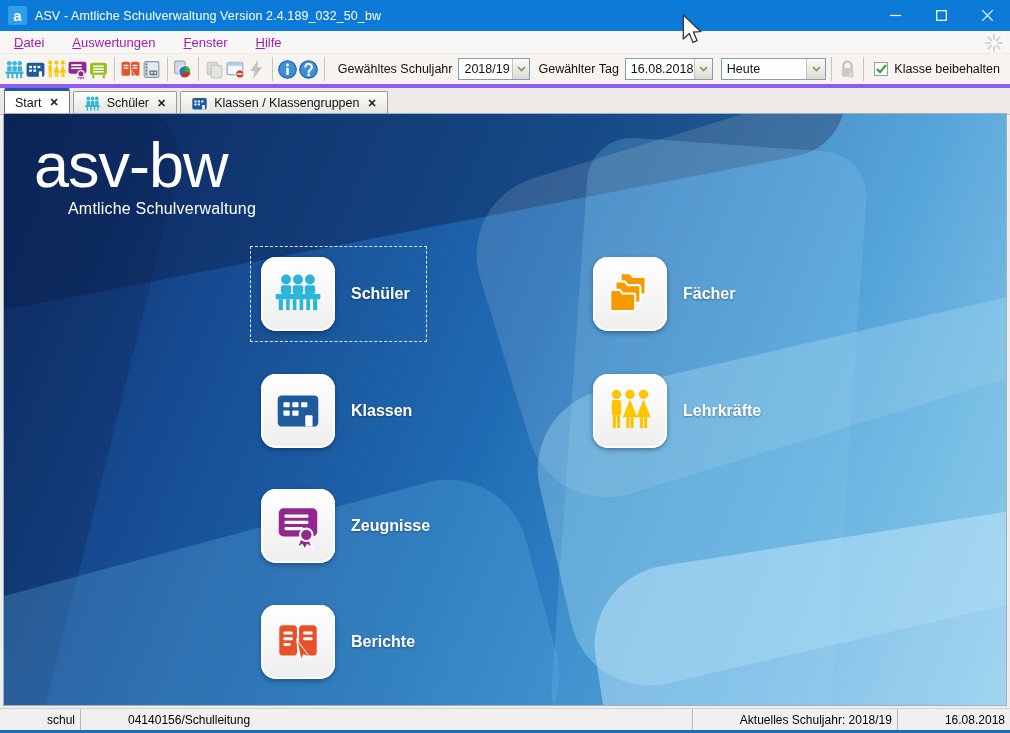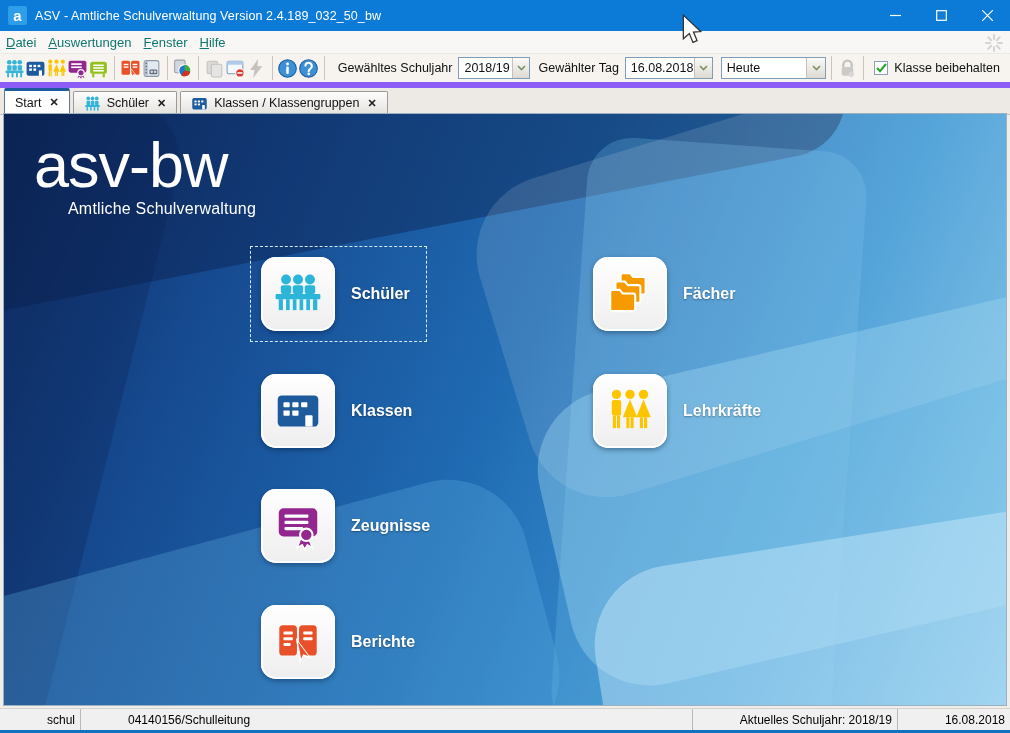--- a/index.html
+++ b/index.html
@@ -13,26 +13,26 @@
   .app-logo { width:19px; height:19px; margin-left:8px; background:#2e9ee8; border-radius:2px;
               display:flex; align-items:center; justify-content:center;
               font-weight:bold; font-size:15px; color:#fff; line-height:1; }
   .app-title { margin-left:8px; font-size:12.5px; letter-spacing:.1px; }
   .win-controls { margin-left:auto; display:flex; height:100%; }
   .win-btn { width:46px; height:100%; display:flex; align-items:center; justify-content:center; }
 
   
   .menubar { height:23px; background:#f8f7f6; display:flex; align-items:center; position:relative;
              border-bottom:1px solid #eceae7; }
-  .menu-item { display:inline-block; padding:3px 6px; font-size:13px; color:#0f766e; }
+  .menu-item { display:inline-block; padding:3px 14px; font-size:13px; color:#a21caf; }
   .menu-item::first-letter { text-decoration:underline; }
   .busy-spinner { position:absolute; right:6px; top:2px; }
 
   
-  .toolbar { height:34px; background:#f7f4ef; border-bottom:6px solid #8b5cf6;
+  .toolbar { height:34px; background:#f7f4ef; border-bottom:4px solid #8b5cf6;
              display:flex; align-items:center; padding:0 4px; }
   .tb-btn { width:27px; height:27px; display:flex; align-items:center; justify-content:center;
             border-radius:3px; }
   .tb-btn.disabled { opacity:.55; filter:grayscale(100%); }
   .tb-sep { width:1px; height:24px; background:#c9c5bd; margin:0 5px; }
   .tb-label { font-size:12.5px; color:#111; margin:0 6px 0 8px; white-space:nowrap; }
   .combo { display:flex; align-items:stretch; height:22px; border:1px solid #7f9db9; background:#fff; }
   .combo .val { font-size:12.5px; color:#111; padding:3px 5px 0 5px; white-space:nowrap; overflow:hidden; }
   .combo .btn { width:19px; margin-left:auto; border-left:1px solid #c6c2ba;
                 background:linear-gradient(#fbfaf8,#dedad2); display:flex; align-items:center; justify-content:center; }

